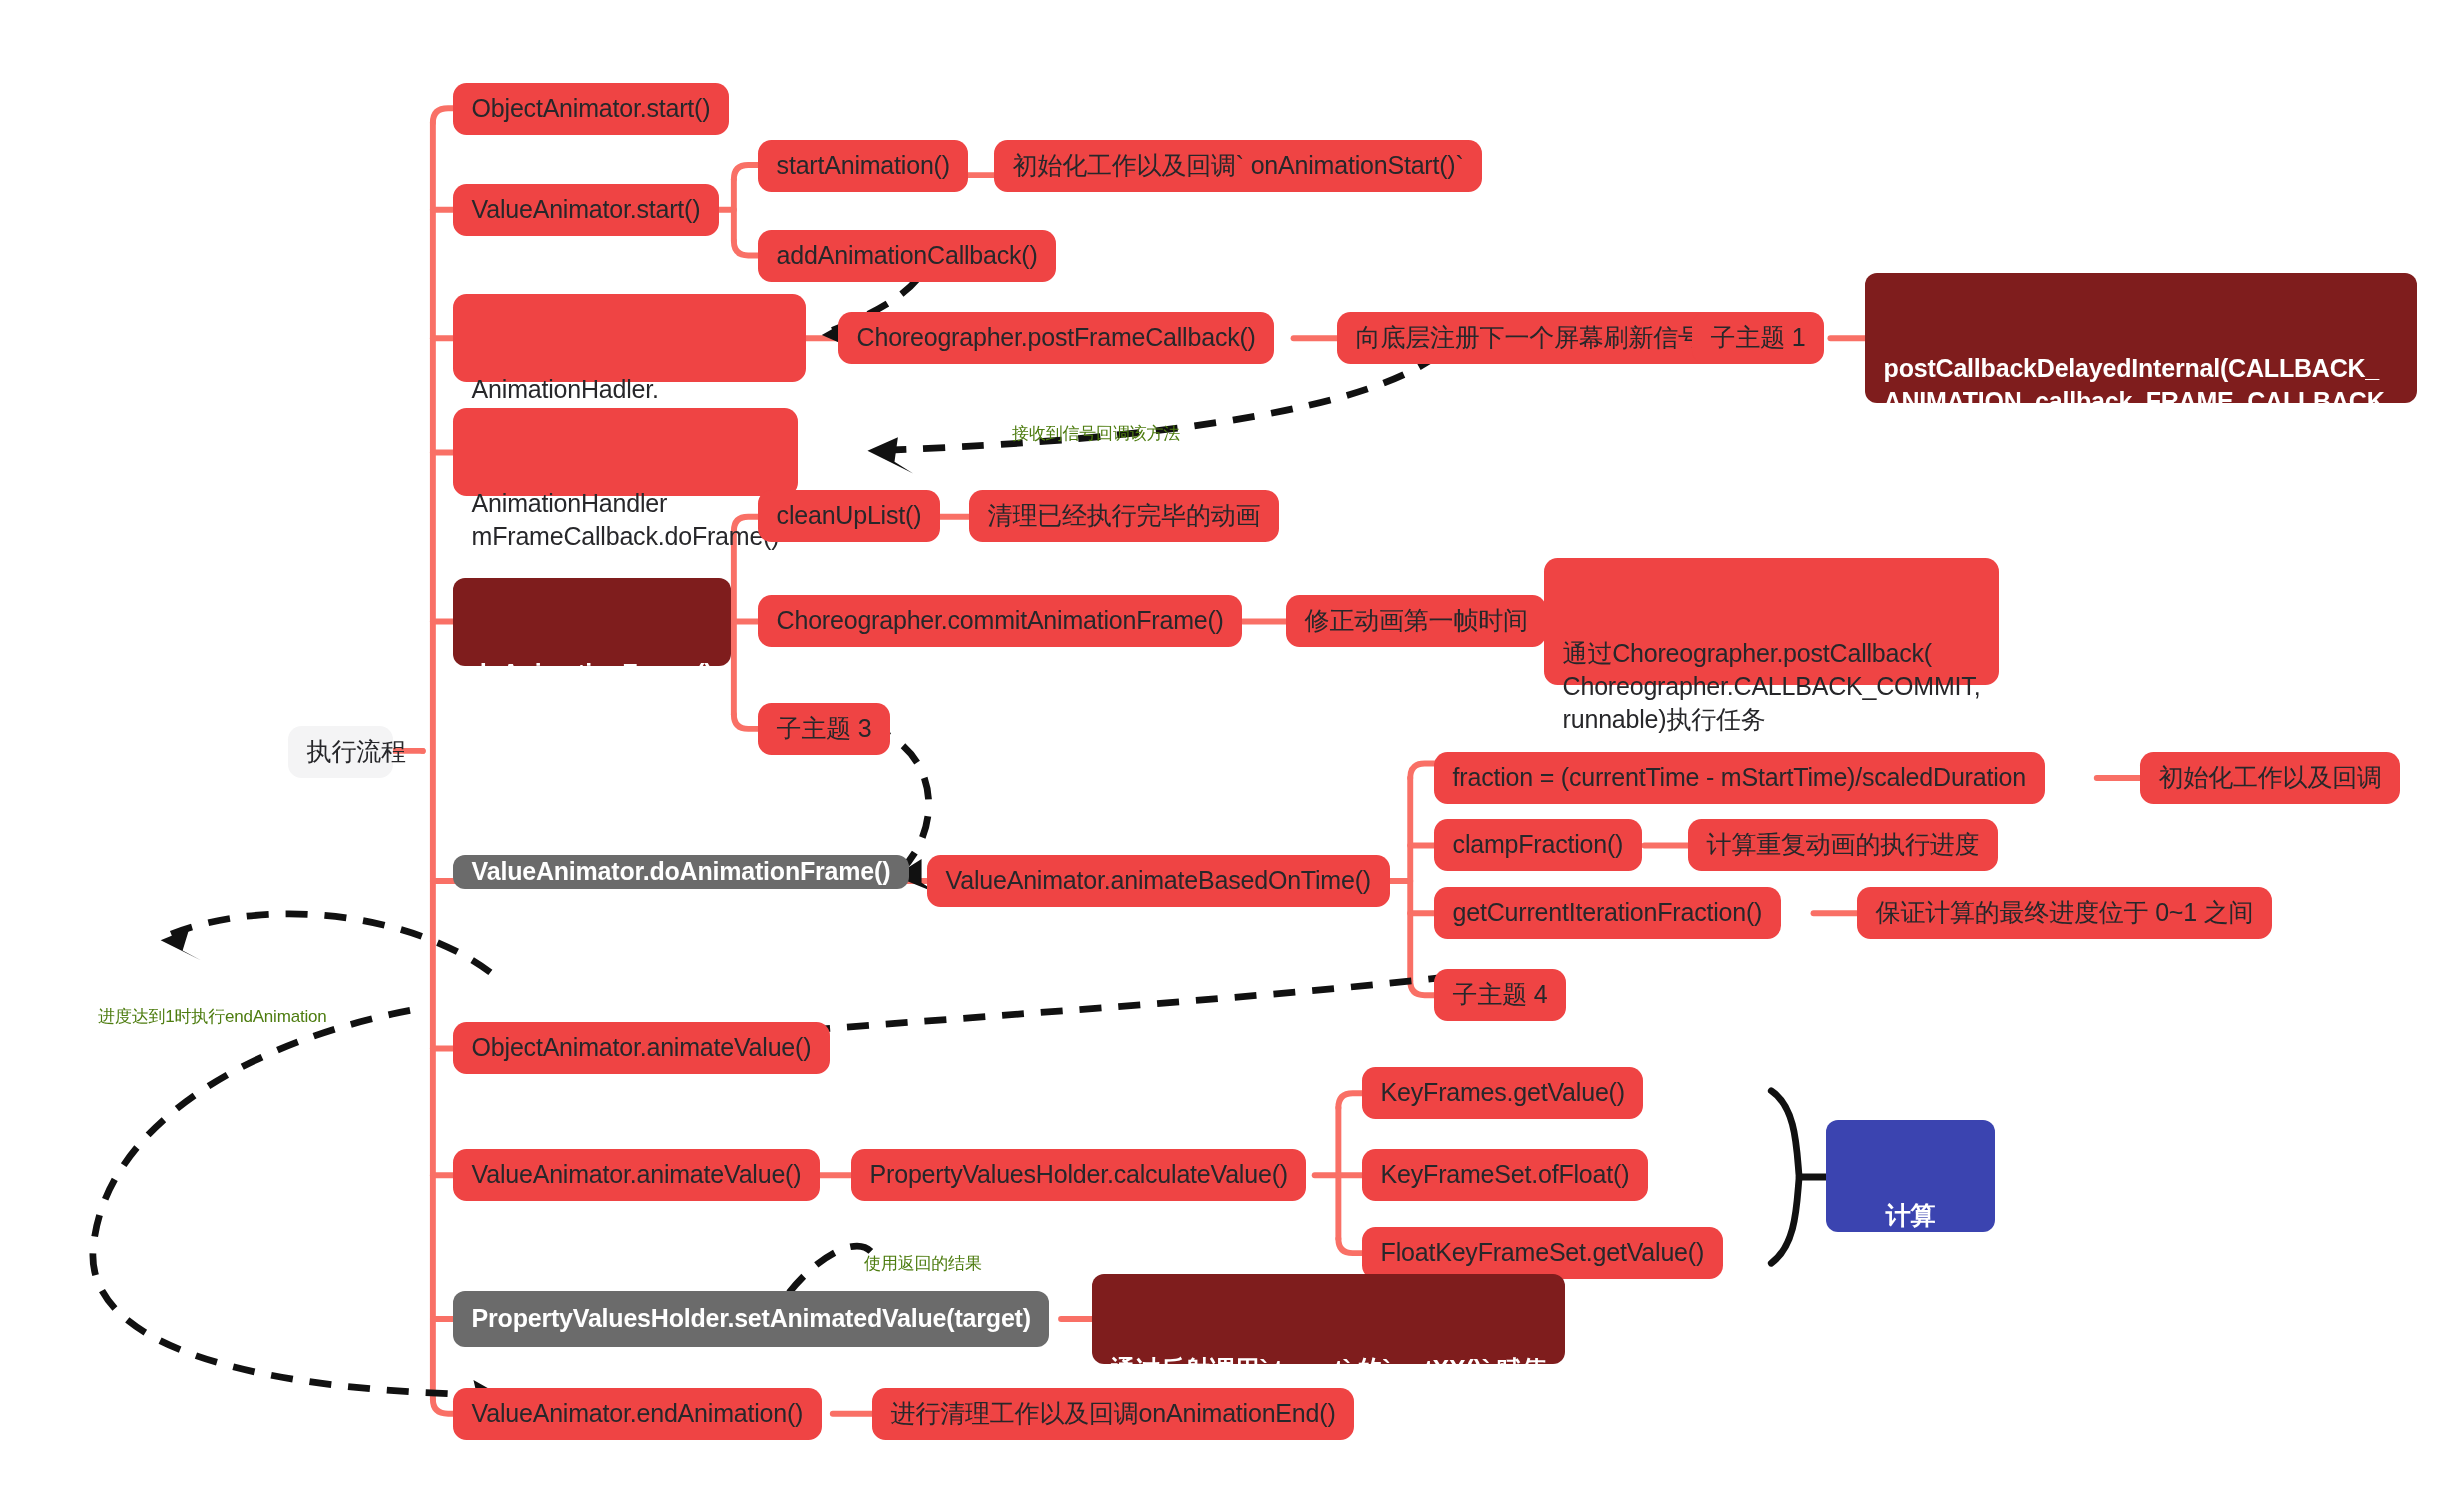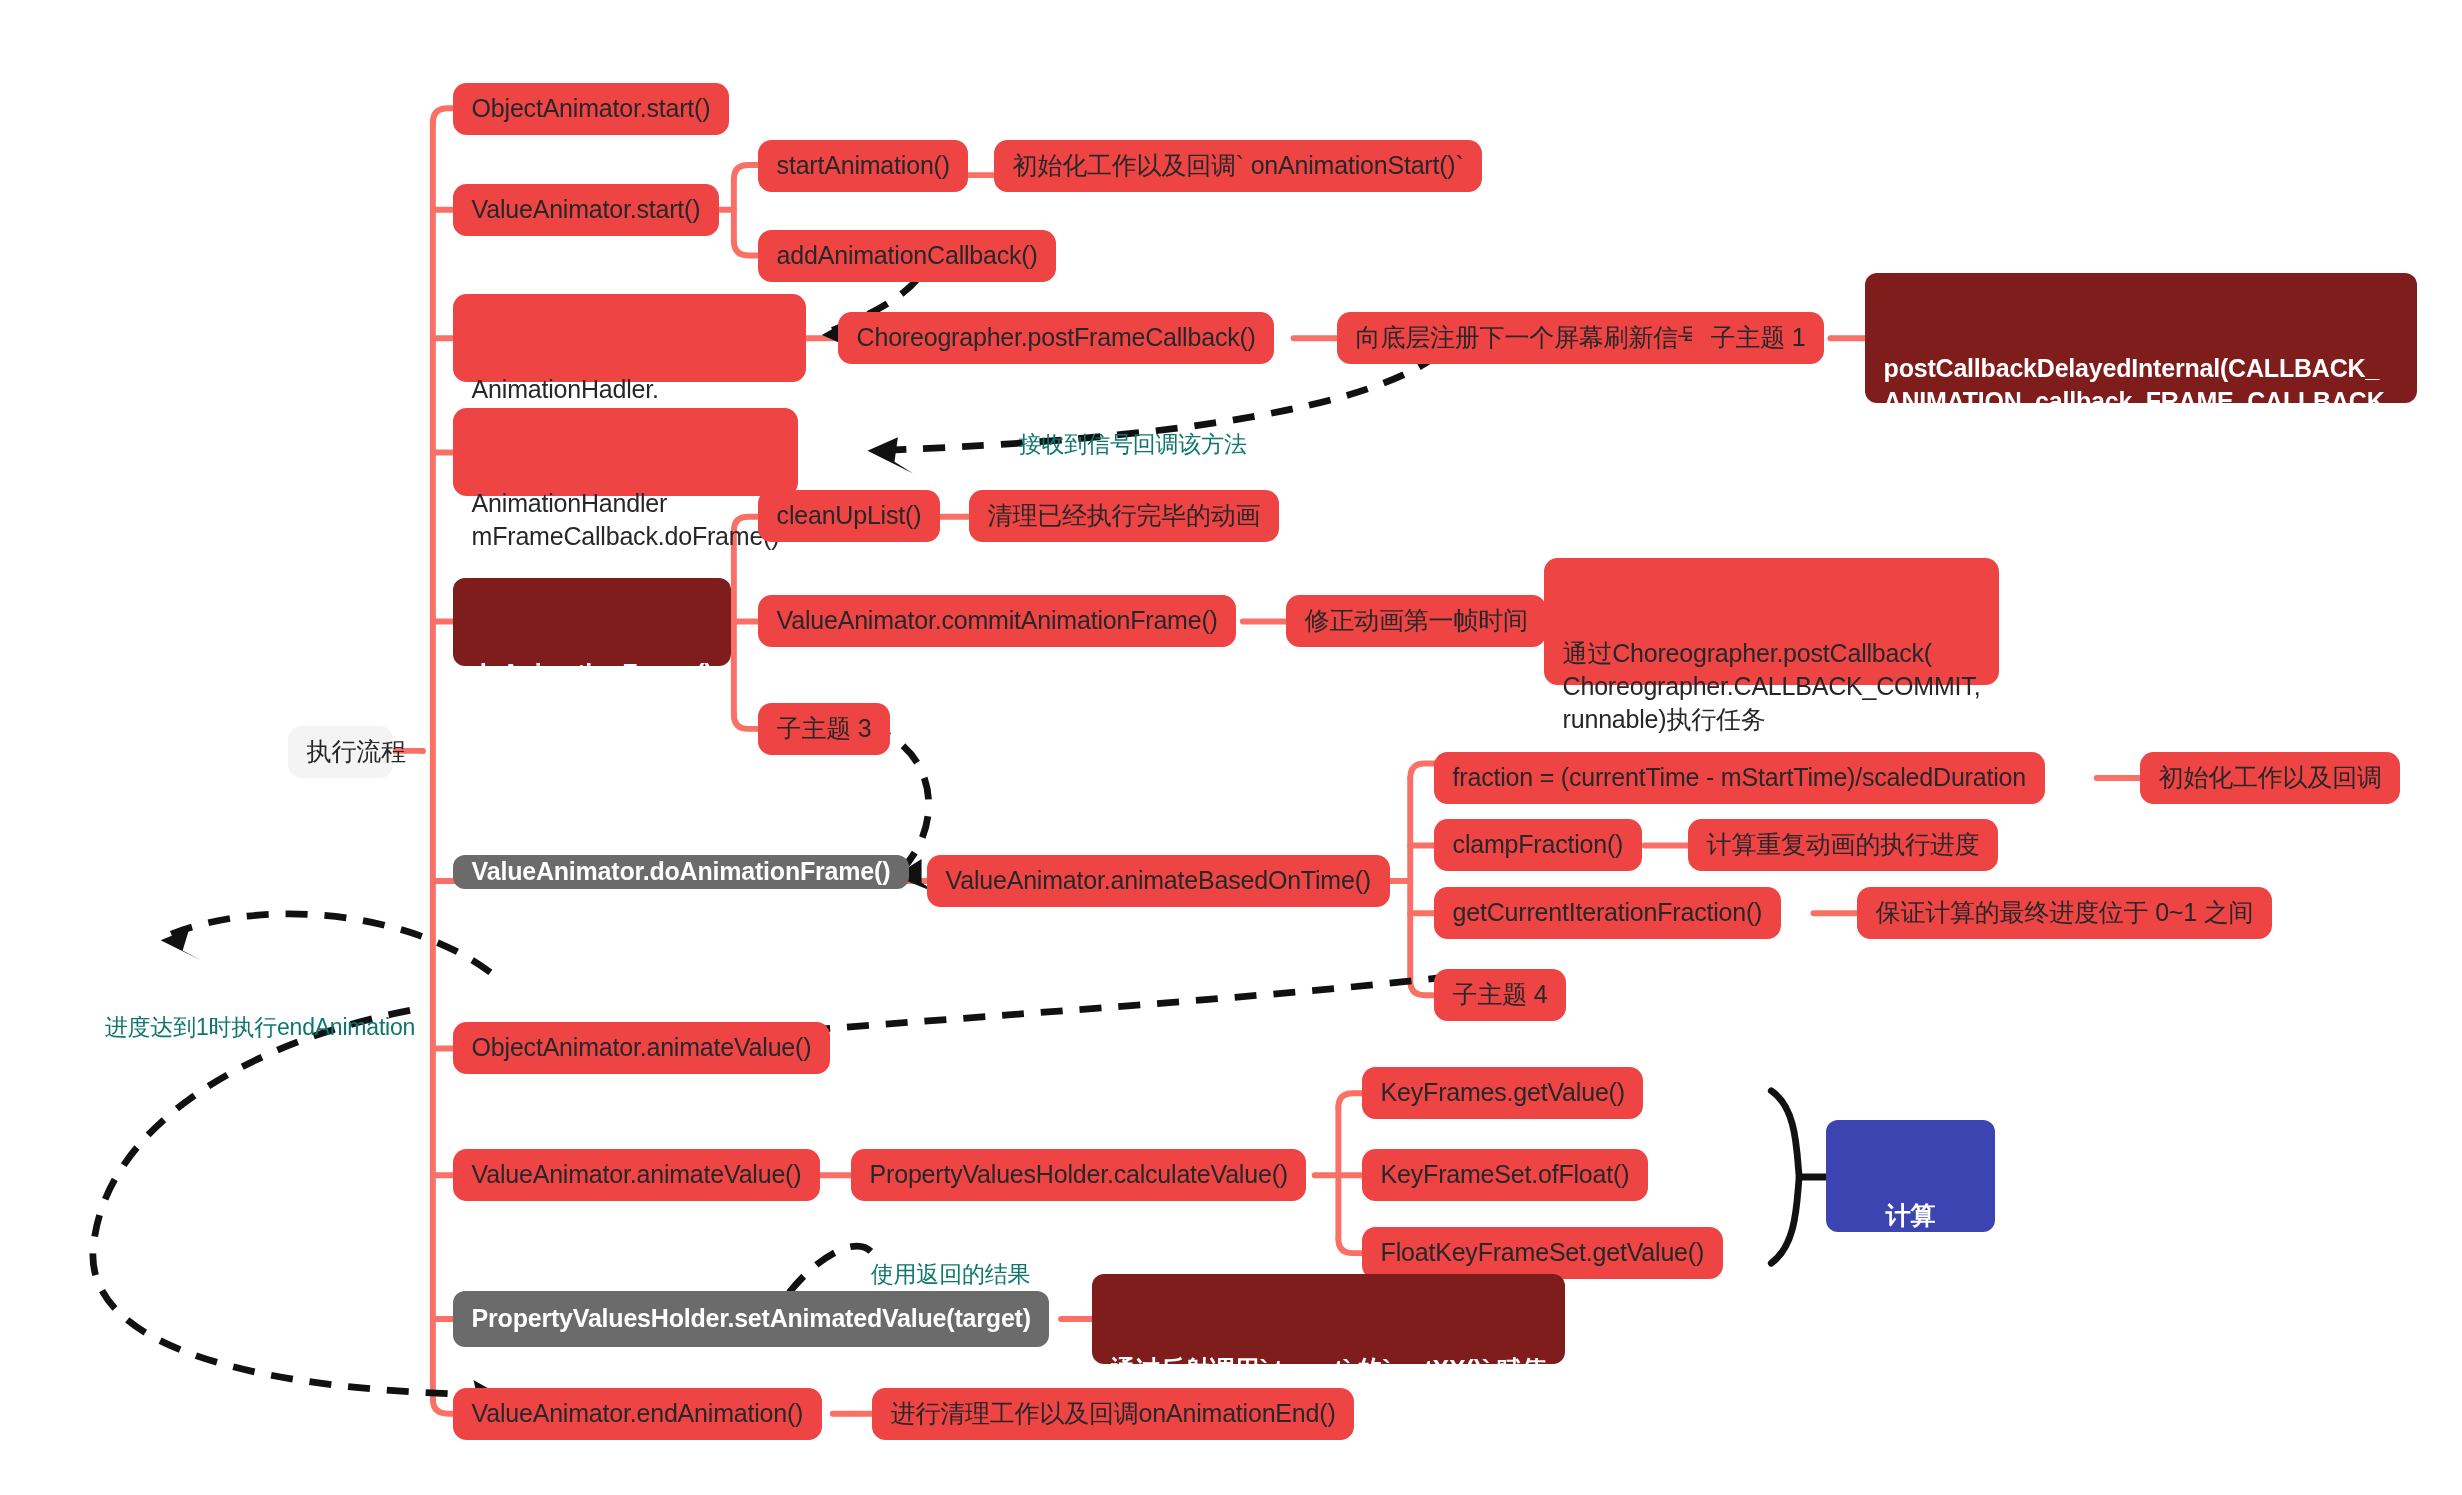--- a/index.html
+++ b/index.html
@@ -63,22 +63,22 @@
   .node.blue {
     background: #3b44b0;
     color: #ffffff;
     font-weight: bold;
     border-radius: 12px;
     text-align: center;
     justify-content: center;
   }
   .label-free {
     position: absolute;
-    font-size: 23px;
-    color: #0f766e;
+    font-size: 17px;
+    color: #4d7c0f;
     white-space: pre;
     letter-spacing: -0.2px;
     text-align: center;
   }
   .multi { white-space: pre-line; display: block; }
   .node.multi-wrap { display: block; }
   .node.multi-wrap > span { display: block; }
 </style>
 </head>
 <body>
@@ -265,21 +265,21 @@
 
   <div class="node plain" style="left:758px; top:490px; height:52px;">
     <span>cleanUpList()</span>
   </div>
 
   <div class="node plain" style="left:969px; top:490px; height:52px;">
     <span>清理已经执行完毕的动画</span>
   </div>
 
   <div class="node plain" style="left:758px; top:595px; height:52px;">
-    <span>ValueAnimator.commitAnimationFrame()</span>
+    <span>Choreographer.commitAnimationFrame()</span>
   </div>
 
   <div class="node plain" style="left:1286px; top:595px; height:52px;">
     <span>修正动画第一帧时间</span>
   </div>
 
   <div class="node plain multi-wrap" style="left:1544px; top:558px; height:127px;">
     <span class="multi">通过Choreographer.postCallback(
 Choreographer.CALLBACK_COMMIT,
 runnable)执行任务</span>

